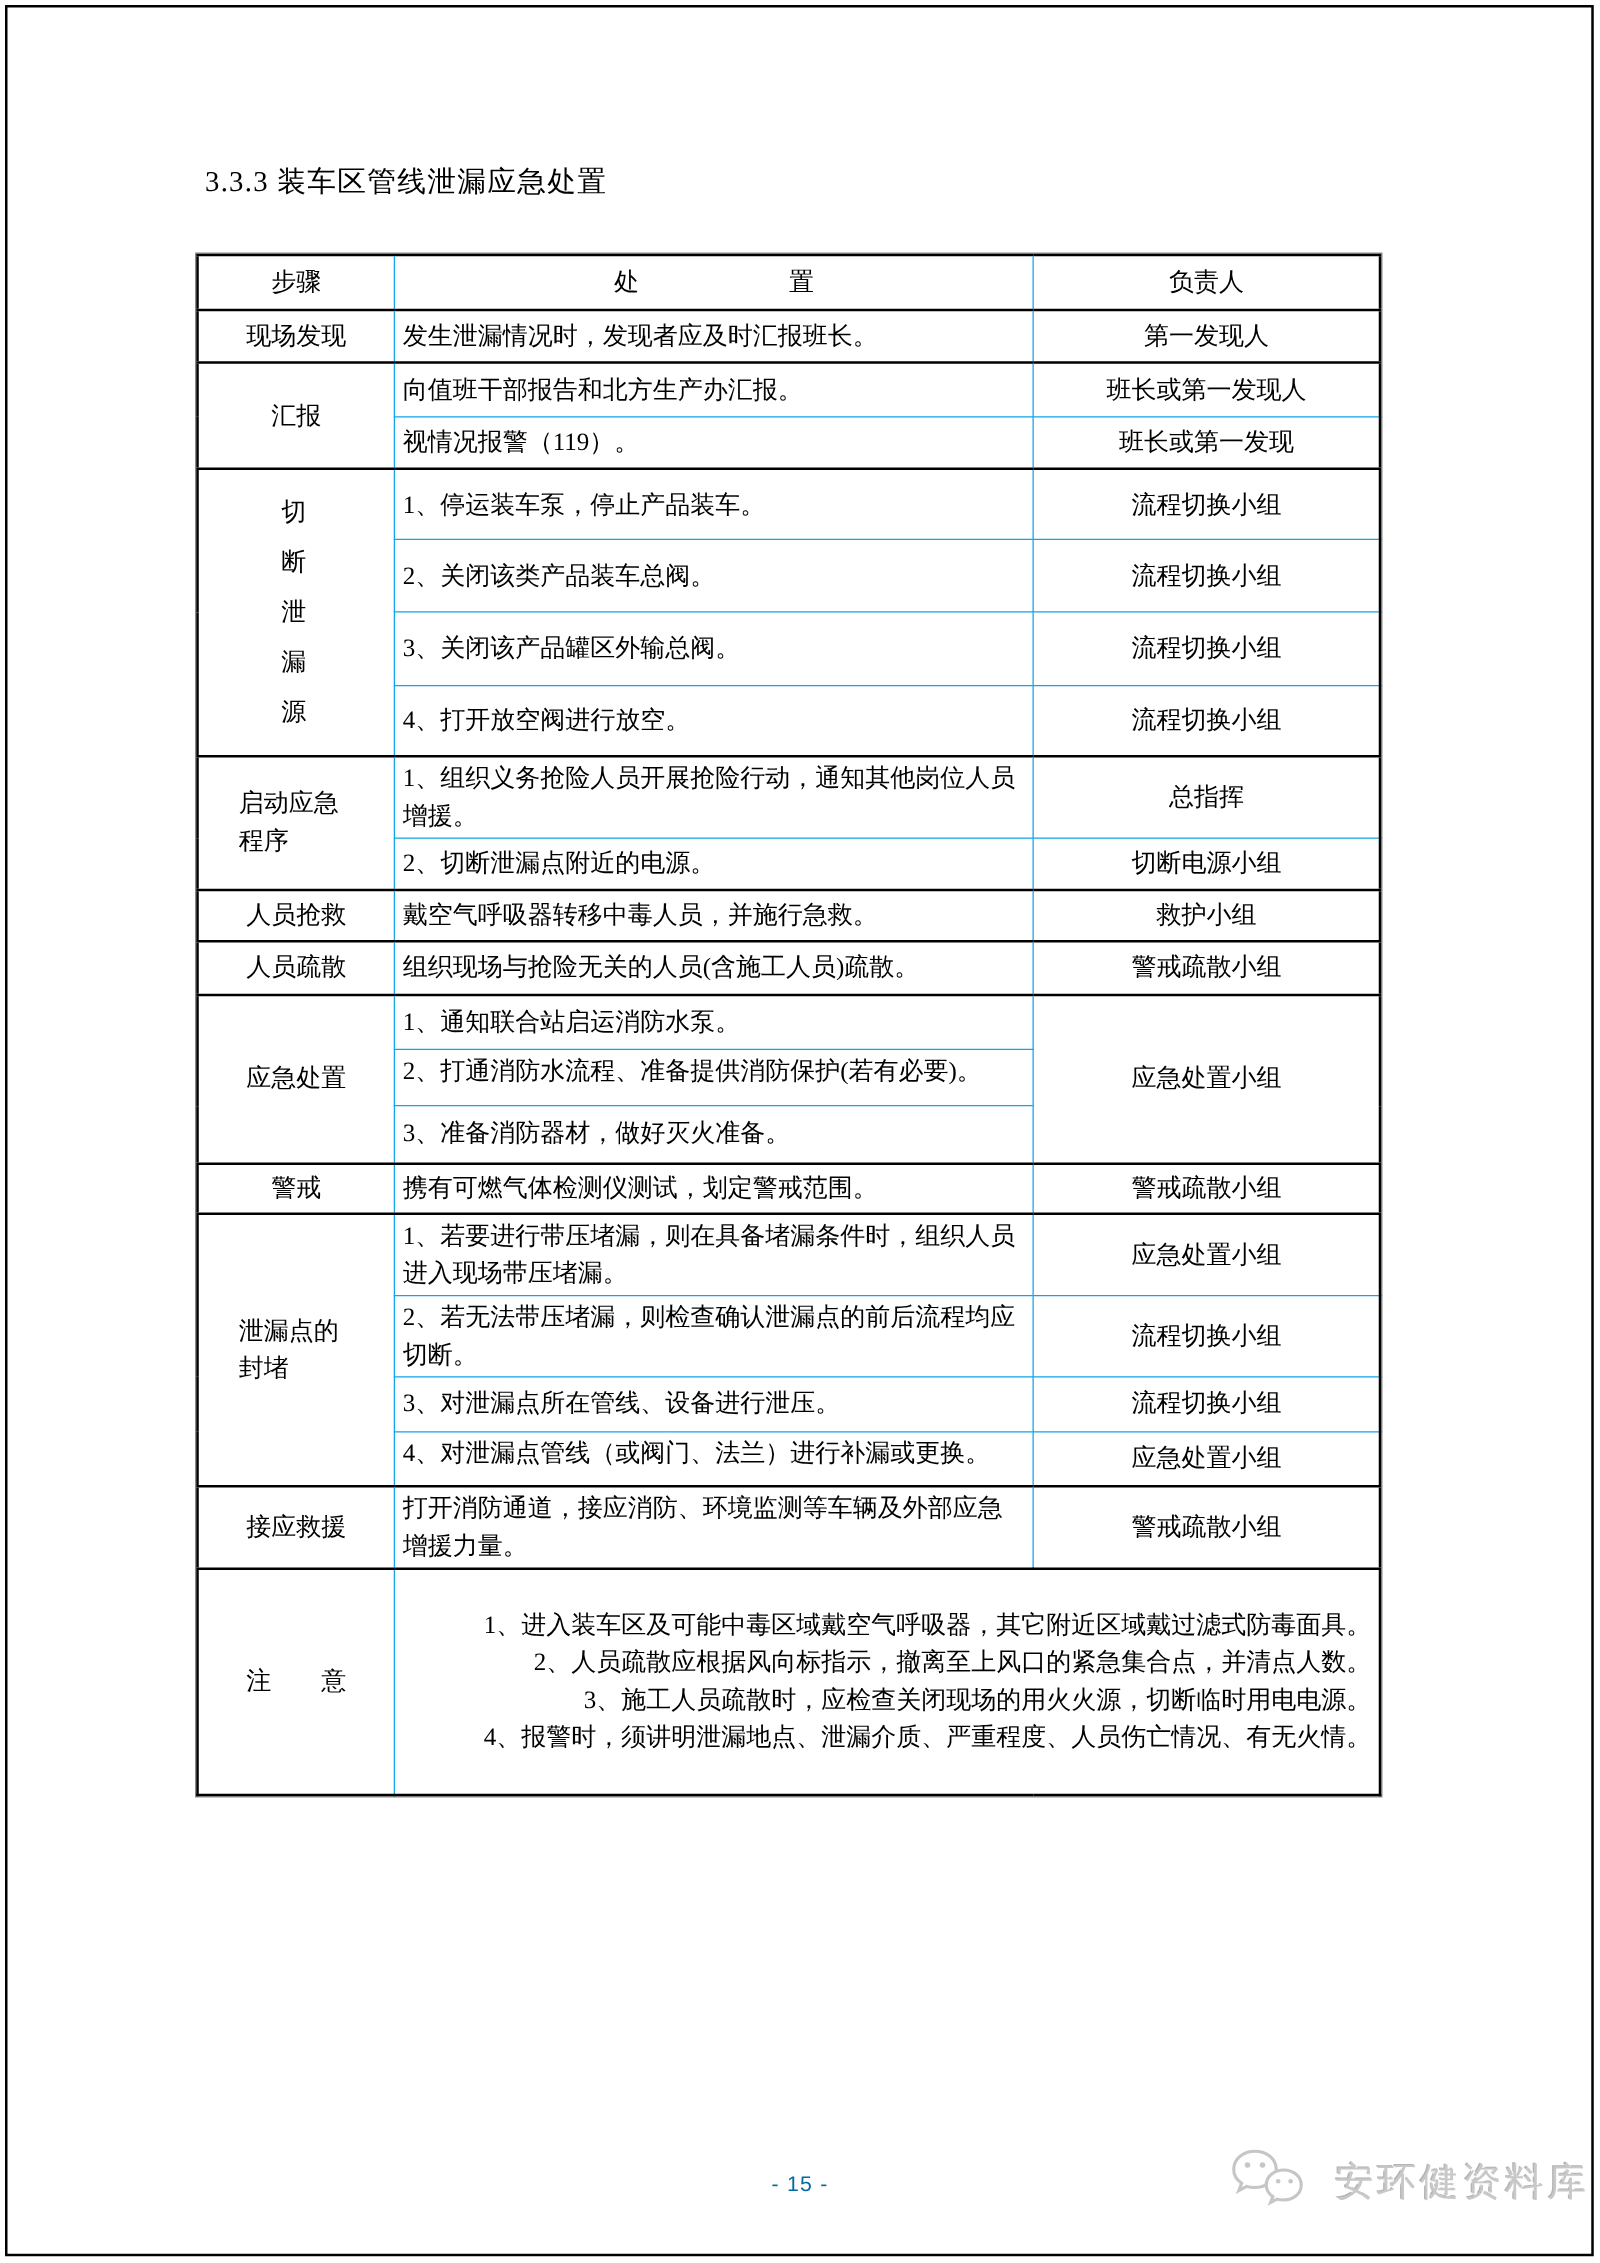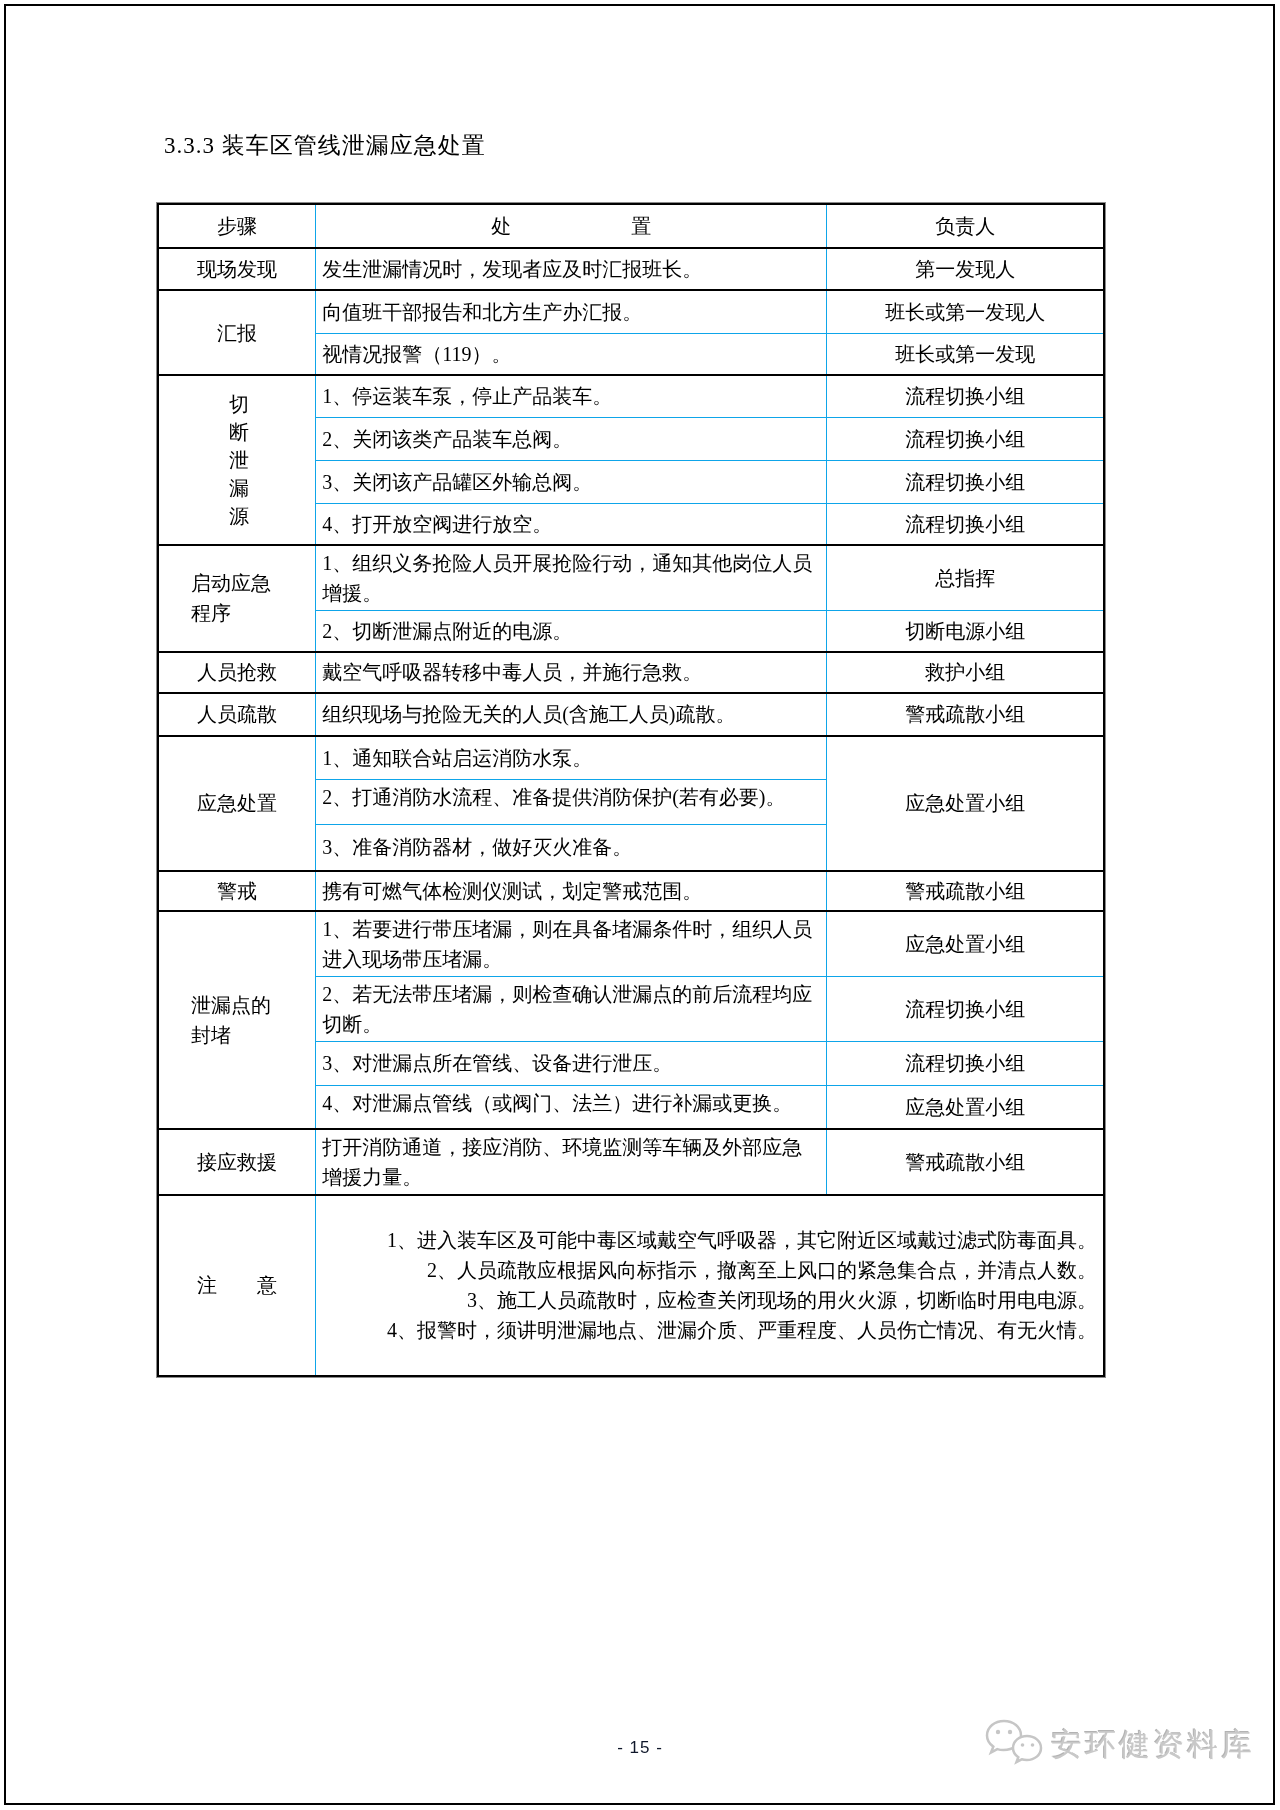--- a/index.html
+++ b/index.html
@@ -7,29 +7,29 @@
         font-family:"Liberation Serif","DejaVu Serif",serif;color:#000;overflow:hidden;}
   .frame{position:absolute;left:4px;top:4px;right:5px;bottom:5px;border:2px solid #000;pointer-events:none;}
   .doc-title{position:absolute;left:164px;top:130px;font-size:23px;letter-spacing:1px;white-space:nowrap;}
   .tablewrap{position:absolute;left:156px;top:202px;width:948px;border:1px solid #8a8a8a;background:#fff;}
   table.proc{border-collapse:collapse;table-layout:fixed;width:100%;border:2px solid #000;}
   table.proc td{border:1px solid #0ea5e9;font-size:20px;line-height:30px;vertical-align:middle;
       padding:2px 6px;overflow:hidden;overflow-wrap:break-word;}
   tr.sec td{border-top:2px solid #000;}
   td.c{text-align:center;padding:2px 4px;}
   td.a{text-align:left;padding:2px 8px 2px 11px;}
-  .vert{width:24px;margin:2px auto;word-break:break-all;line-height:28px;text-align:right;}
+  .vert{width:24px;margin:12px auto;word-break:break-all;line-height:40px;text-align:left;}
   .wrap4{width:92px;margin:0 auto;text-align:left;}
   .clip{overflow:hidden;}
   .clip-a{height:40px;}
   .clip-b{height:38px;}
   .notes div{text-align:right;}
   .pagenum{position:absolute;left:0;right:0;top:1738px;text-align:center;font-size:17px;
-      font-family:"Liberation Sans","DejaVu Sans",sans-serif;color:#0f172a;letter-spacing:1px;}
-  .watermark{position:absolute;left:984px;top:1718px;display:flex;align-items:center;gap:7px;}
+      font-family:"Liberation Sans","DejaVu Sans",sans-serif;color:#0369a1;letter-spacing:1px;}
+  .watermark{position:absolute;left:984px;top:1718px;display:flex;align-items:center;gap:24px;}
   .wm-text{font-size:31px;letter-spacing:3px;color:#c8c8c8;white-space:nowrap;
       font-family:"Liberation Sans","DejaVu Sans",sans-serif;
       text-shadow:1px 1px 0 #ffffff,2px 2px 1px #ffffff,-1px -1px 0 #b3b3b3;}
 </style>
 </head>
 <body>
 
 <div class="page">
   <div class="frame"></div>
 

